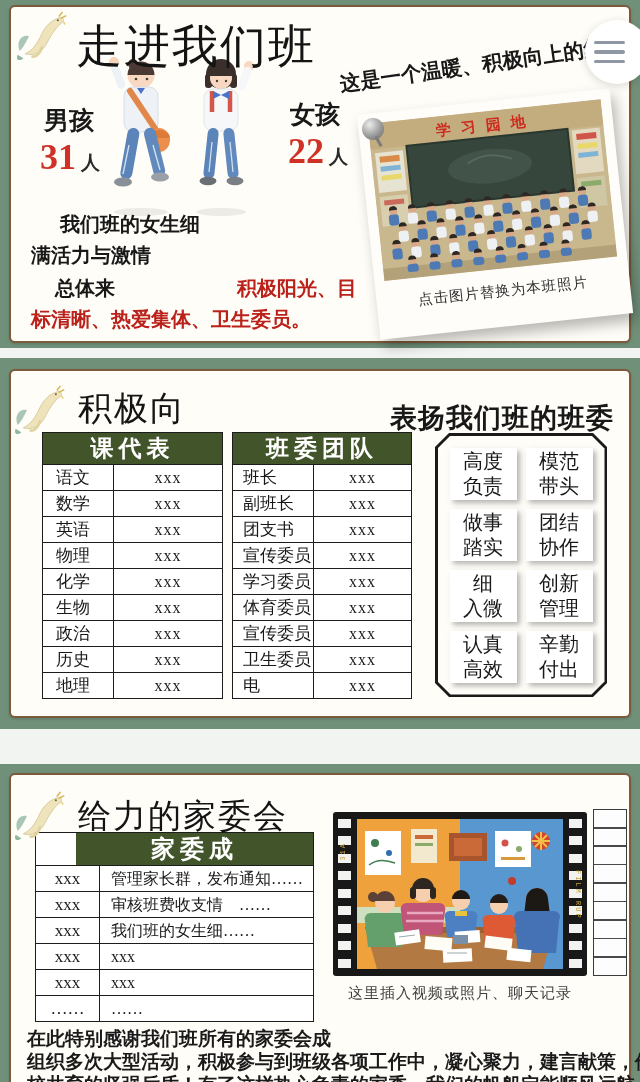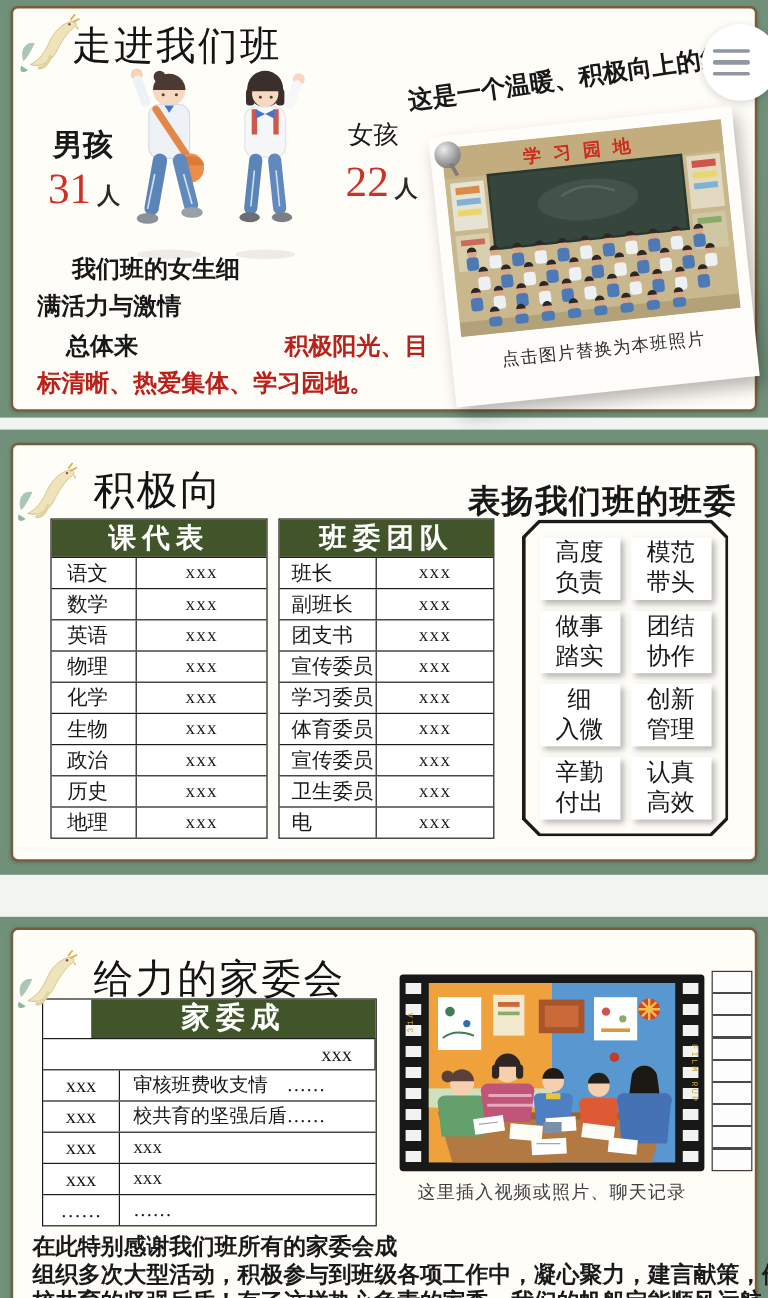--- a/index.html
+++ b/index.html
@@ -9,27 +9,27 @@
   #s1{top:0;height:348px;} #s2{top:358px;height:371px;} #s3{top:764px;height:422px;}
   .card{position:absolute;background:#fffdf7;border:2.5px solid #7d5a39;border-radius:6px;box-shadow:0 1px 3px rgba(0,0,0,.18);}
   .c1{left:9px;right:9px;top:5px;bottom:5px;}
   .c2{left:9px;right:9px;top:11px;bottom:11px;}
   .c3{left:9px;right:9px;top:9px;bottom:6px;}
   .abs{position:absolute;}
   .dragon{position:absolute;width:56px;height:56px;z-index:3;}
   .stitle{position:absolute;font-size:34px;font-weight:500;letter-spacing:2px;color:#141414;z-index:3;white-space:nowrap;}
 
   
-  .t1-title{left:60px;top:16px;font-size:33px;}
+  .t1-title{left:76px;top:16px;font-size:46px;}
   .students{position:absolute;left:96px;top:50px;width:175px;height:168px;z-index:2;}
   .boy-label{left:44px;top:104px;font-size:25px;font-weight:600;}
   .boy-count{left:40px;top:136px;}
-  .girl-label{left:290px;top:98px;font-size:21px;font-weight:400;}
+  .girl-label{left:290px;top:98px;font-size:25px;font-weight:700;}
   .girl-count{left:288px;top:130px;}
-  .num{font-size:36px;color:#cf3127;font-weight:400;}
+  .num{font-size:36px;color:#cf3127;font-weight:700;}
   .unit{font-size:19px;color:#2a2a2a;margin-left:5px;font-weight:600;}
   .dline{position:absolute;font-size:20px;font-weight:700;white-space:nowrap;z-index:2;}
   .red{color:#b9211a;}
   .note{position:absolute;left:340px;top:70px;width:320px;font-size:20.5px;font-weight:700;
         transform:rotate(-8deg);transform-origin:left center;white-space:nowrap;z-index:2;}
   .photo{position:absolute;left:368px;top:101px;width:254px;height:226px;background:#fefdf9;
          transform:rotate(-6deg);box-shadow:4px 8px 14px rgba(0,0,0,.28);padding:10px 10px 0 10px;box-sizing:border-box;z-index:2;}
   .photo-img{width:234px;height:158px;overflow:hidden;background:#c9b78e;}
   .photo-cap{text-align:center;font-size:14.5px;margin-top:13px;color:#2e2e2e;letter-spacing:1px;}
   .pin{position:absolute;left:362px;top:118px;width:22px;height:22px;border-radius:50%;z-index:4;
@@ -168,21 +168,21 @@
 
     <div class="abs boy-label">男孩</div>
     <div class="abs boy-count"><span class="num">31</span><span class="unit">人</span></div>
     <div class="abs girl-label">女孩</div>
     <div class="abs girl-count"><span class="num">22</span><span class="unit">人</span></div>
 
     <div class="dline" style="left:60px;top:211px">我们班的女生细</div>
     <div class="dline" style="left:31px;top:242px">满活力与激情</div>
     <div class="dline" style="left:55px;top:275px">总体来</div>
     <div class="dline red" style="left:237px;top:275px">积极阳光、目</div>
-    <div class="dline red" style="left:31px;top:306px">标清晰、热爱集体、学习园地。</div>
+    <div class="dline red" style="left:31px;top:306px">标清晰、热爱集体、卫生委员。</div>
 
     <div class="note">这是一个温暖、积极向上的集</div>
 
     <div class="photo">
       <div class="photo-img">
         <svg viewBox="0 0 234 158" width="234" height="158">
           <rect width="234" height="158" fill="#c9b78e"></rect>
           <rect width="234" height="26" fill="#c3ad7f"></rect>
           <text x="117" y="19" text-anchor="middle" font-size="15" font-weight="bold" fill="#cc2b1e" letter-spacing="10">学习园地</text>
           <rect x="36" y="26" width="162" height="62" fill="#36463c" stroke="#2a372f" stroke-width="2"></rect>
@@ -395,56 +395,57 @@
               <div>细</div>
               <div>入微</div>
             </div>
 
             <div class="tag-card">
               <div>创新</div>
               <div>管理</div>
             </div>
 
             <div class="tag-card">
+              <div>认真</div>
+              <div>高效</div>
+            </div>
+
+            <div class="tag-card">
               <div>辛勤</div>
               <div>付出</div>
-            </div>
-
-            <div class="tag-card">
-              <div>认真</div>
-              <div>高效</div>
             </div>
           </div>
       </div>
     </div>
   </section>
 
   <section class="slide" id="s3">
     <div class="card c3"></div>
     <svg class="dragon" style="left:12px;top:26px" viewBox="0 0 60 60">
         <use href="#dragon-art"></use>
       </svg>
     <div class="stitle t3-title">给力的家委会</div>
 
     <div class="tbl t3h tbl-t3">
       <div class="tbl-head">家委成</div>
       <div>
 
           <div class="trow">
             <div class="cl">xxx</div>
+            <div class="cv">管理家长群，发布通知……</div>
           </div>
 
           <div class="trow">
             <div class="cl">xxx</div>
             <div class="cv">审核班费收支情　……</div>
           </div>
 
           <div class="trow">
             <div class="cl">xxx</div>
-            <div class="cv">校共育的坚强后盾……</div>
+            <div class="cv">我们班的女生细……</div>
           </div>
 
           <div class="trow">
             <div class="cl">xxx</div>
             <div class="cv">xxx</div>
           </div>
 
           <div class="trow">
             <div class="cl">xxx</div>
             <div class="cv">xxx</div>

